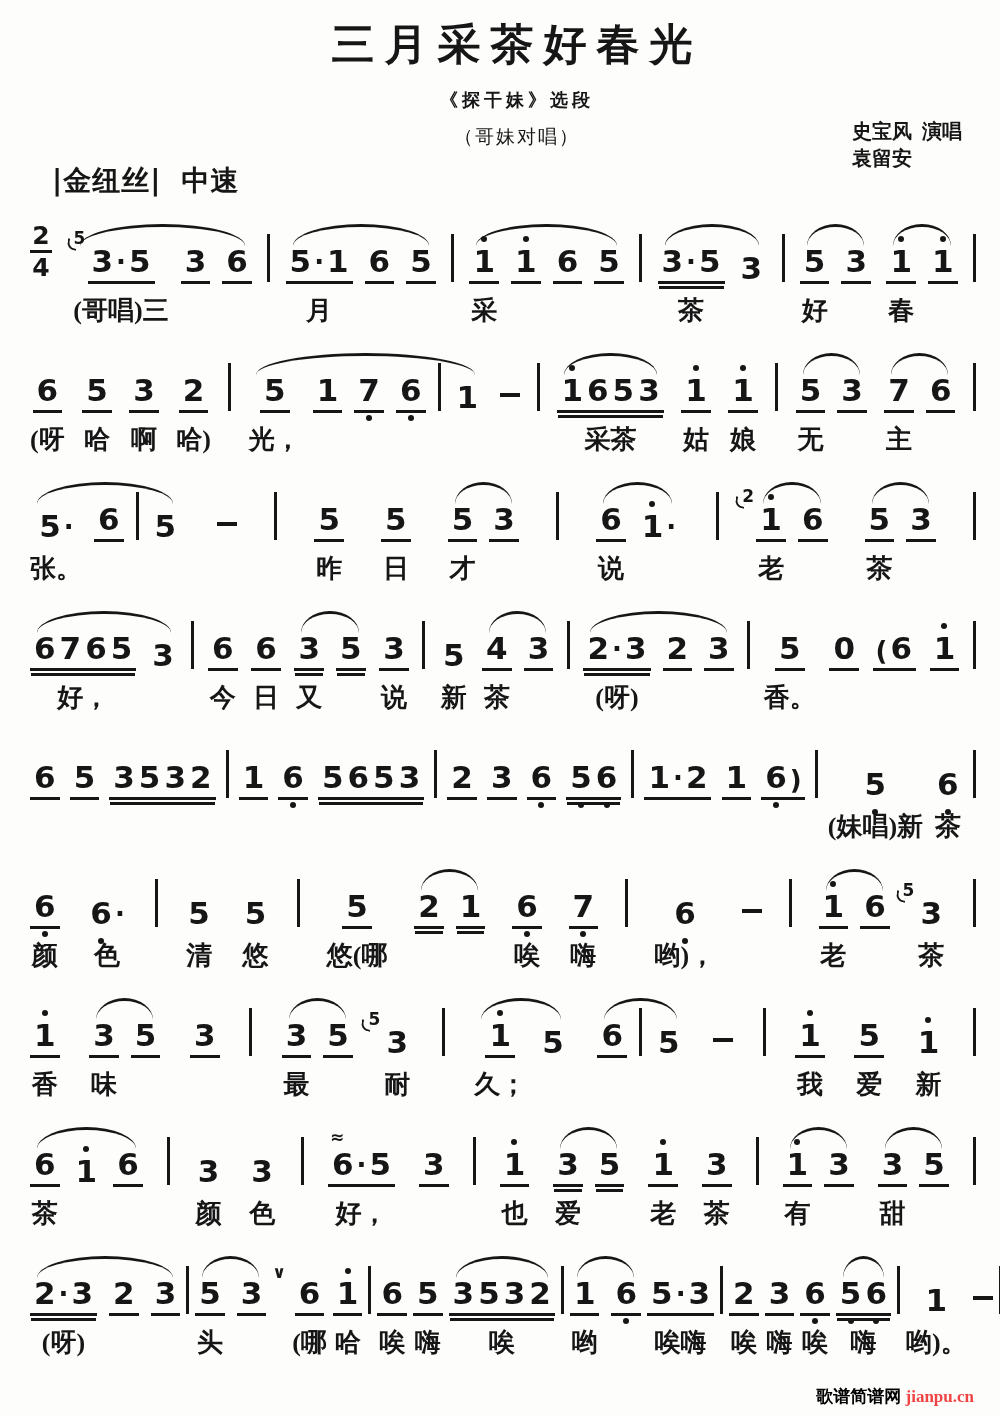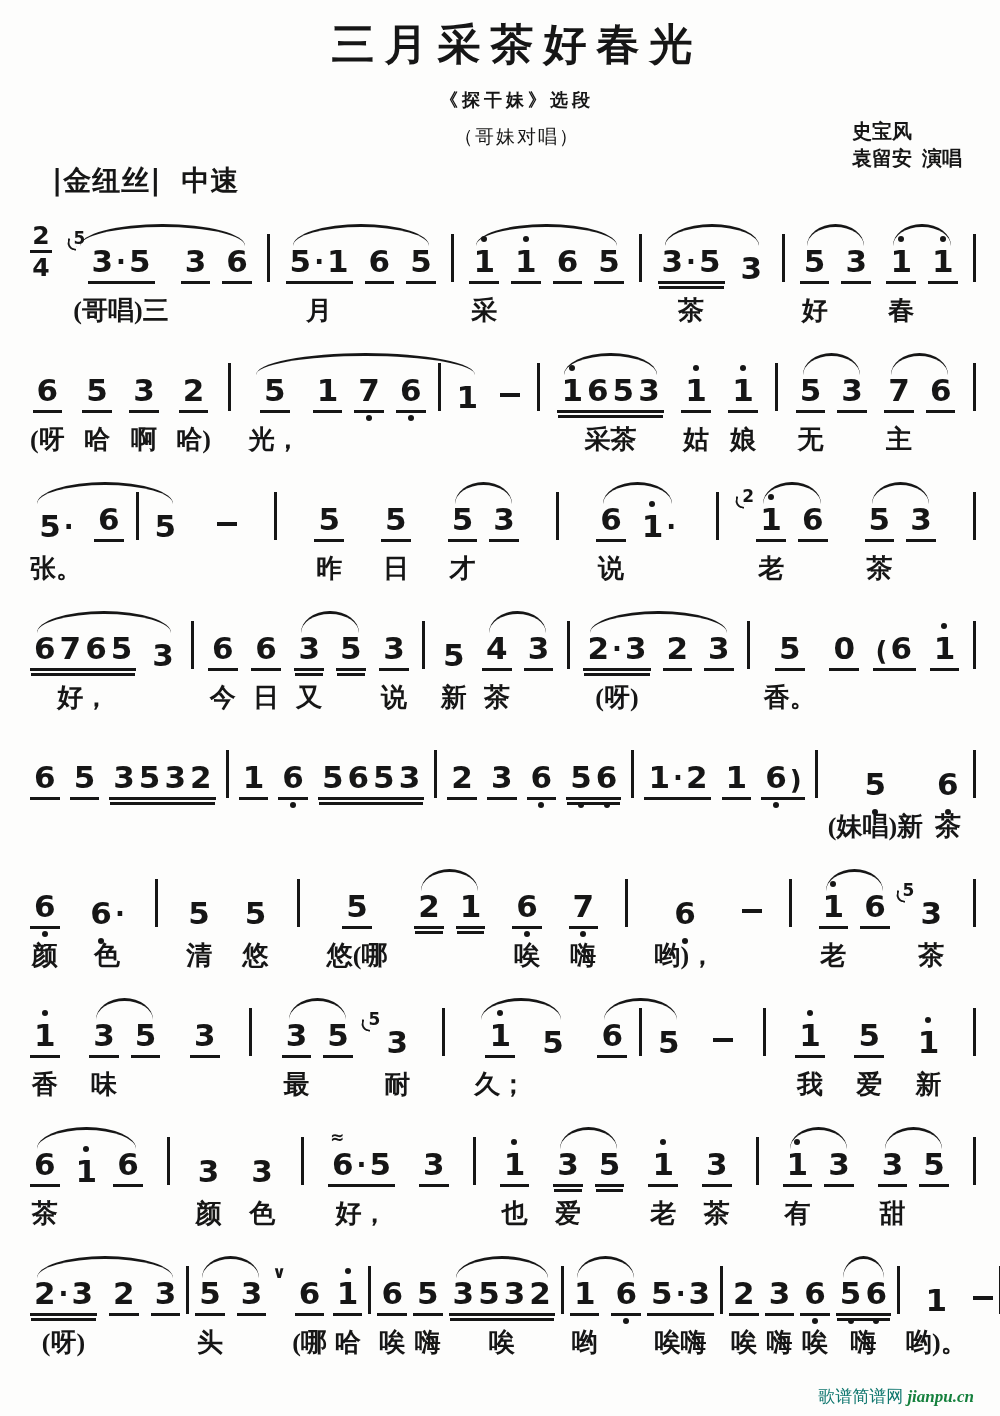--- a/index.html
+++ b/index.html
@@ -12,21 +12,21 @@
   }
   
   .header{ position:relative; text-align:center; padding-top:16px; height:202px;padding-left:34px; }
   .title{
     margin:0; font-size:43px; font-weight:bold; letter-spacing:10px;
     font-family:"DejaVu Sans",sans-serif;
   }
   .subtitle{ margin-top:14px; font-size:18px; font-weight:bold; letter-spacing:4px; }
   .duet{ margin-top:12px; font-size:19px; font-weight:normal; letter-spacing:2px; }
   .performers{
-    position:absolute; right:38px; top:118px; display:flex; align-items:flex-end; gap:10px;
+    position:absolute; right:38px; top:118px; display:flex; align-items:flex-start; gap:10px;
     font-size:20px; font-weight:bold;
   }
   .pnames{ display:flex; flex-direction:column; line-height:1.35; }
   .metarow{
     position:absolute; left:52px; bottom:2px; display:flex; gap:20px;
     font-size:28px; font-weight:bold; letter-spacing:1px;
   }
   
   #score-lines{ padding:0 24px 0 30px; }
   .mline{
@@ -84,22 +84,22 @@
   .dashmark{ width:20px; height:4px; background:var(--ink); margin-bottom:16px; }
   .breath{ font-size:17px; font-weight:bold; margin-bottom:34px; }
   .ts{ display:flex; flex-direction:column; align-items:center; margin-bottom:4px; margin-right:6px; }
   .tsn{ font-size:25px; font-weight:bold; line-height:1; }
   .tsrule{ width:22px; height:3px; background:var(--ink); margin:2px 0; }
   
   .watermark{
     position:absolute; right:26px; bottom:8px; font-size:17px;
     font-family:"Liberation Serif","DejaVu Serif",serif;
   }
-  .wm-site{ color:#0f766e; font-weight:normal; }
-  .wm-url{ color:#15803d; font-weight:bold;font-style:italic; }
+  .wm-site{ color:#000000; font-weight:bold; }
+  .wm-url{ color:#ef4444; font-weight:bold; }
 </style>
 </head>
 <body>
 
 <div class="header">
   <h1 class="title">三月采茶好春光</h1>
   <div class="subtitle">《探干妹》选段</div>
   <div class="duet">（哥妹对唱）</div>
   <div class="performers">
     <div class="pnames">

